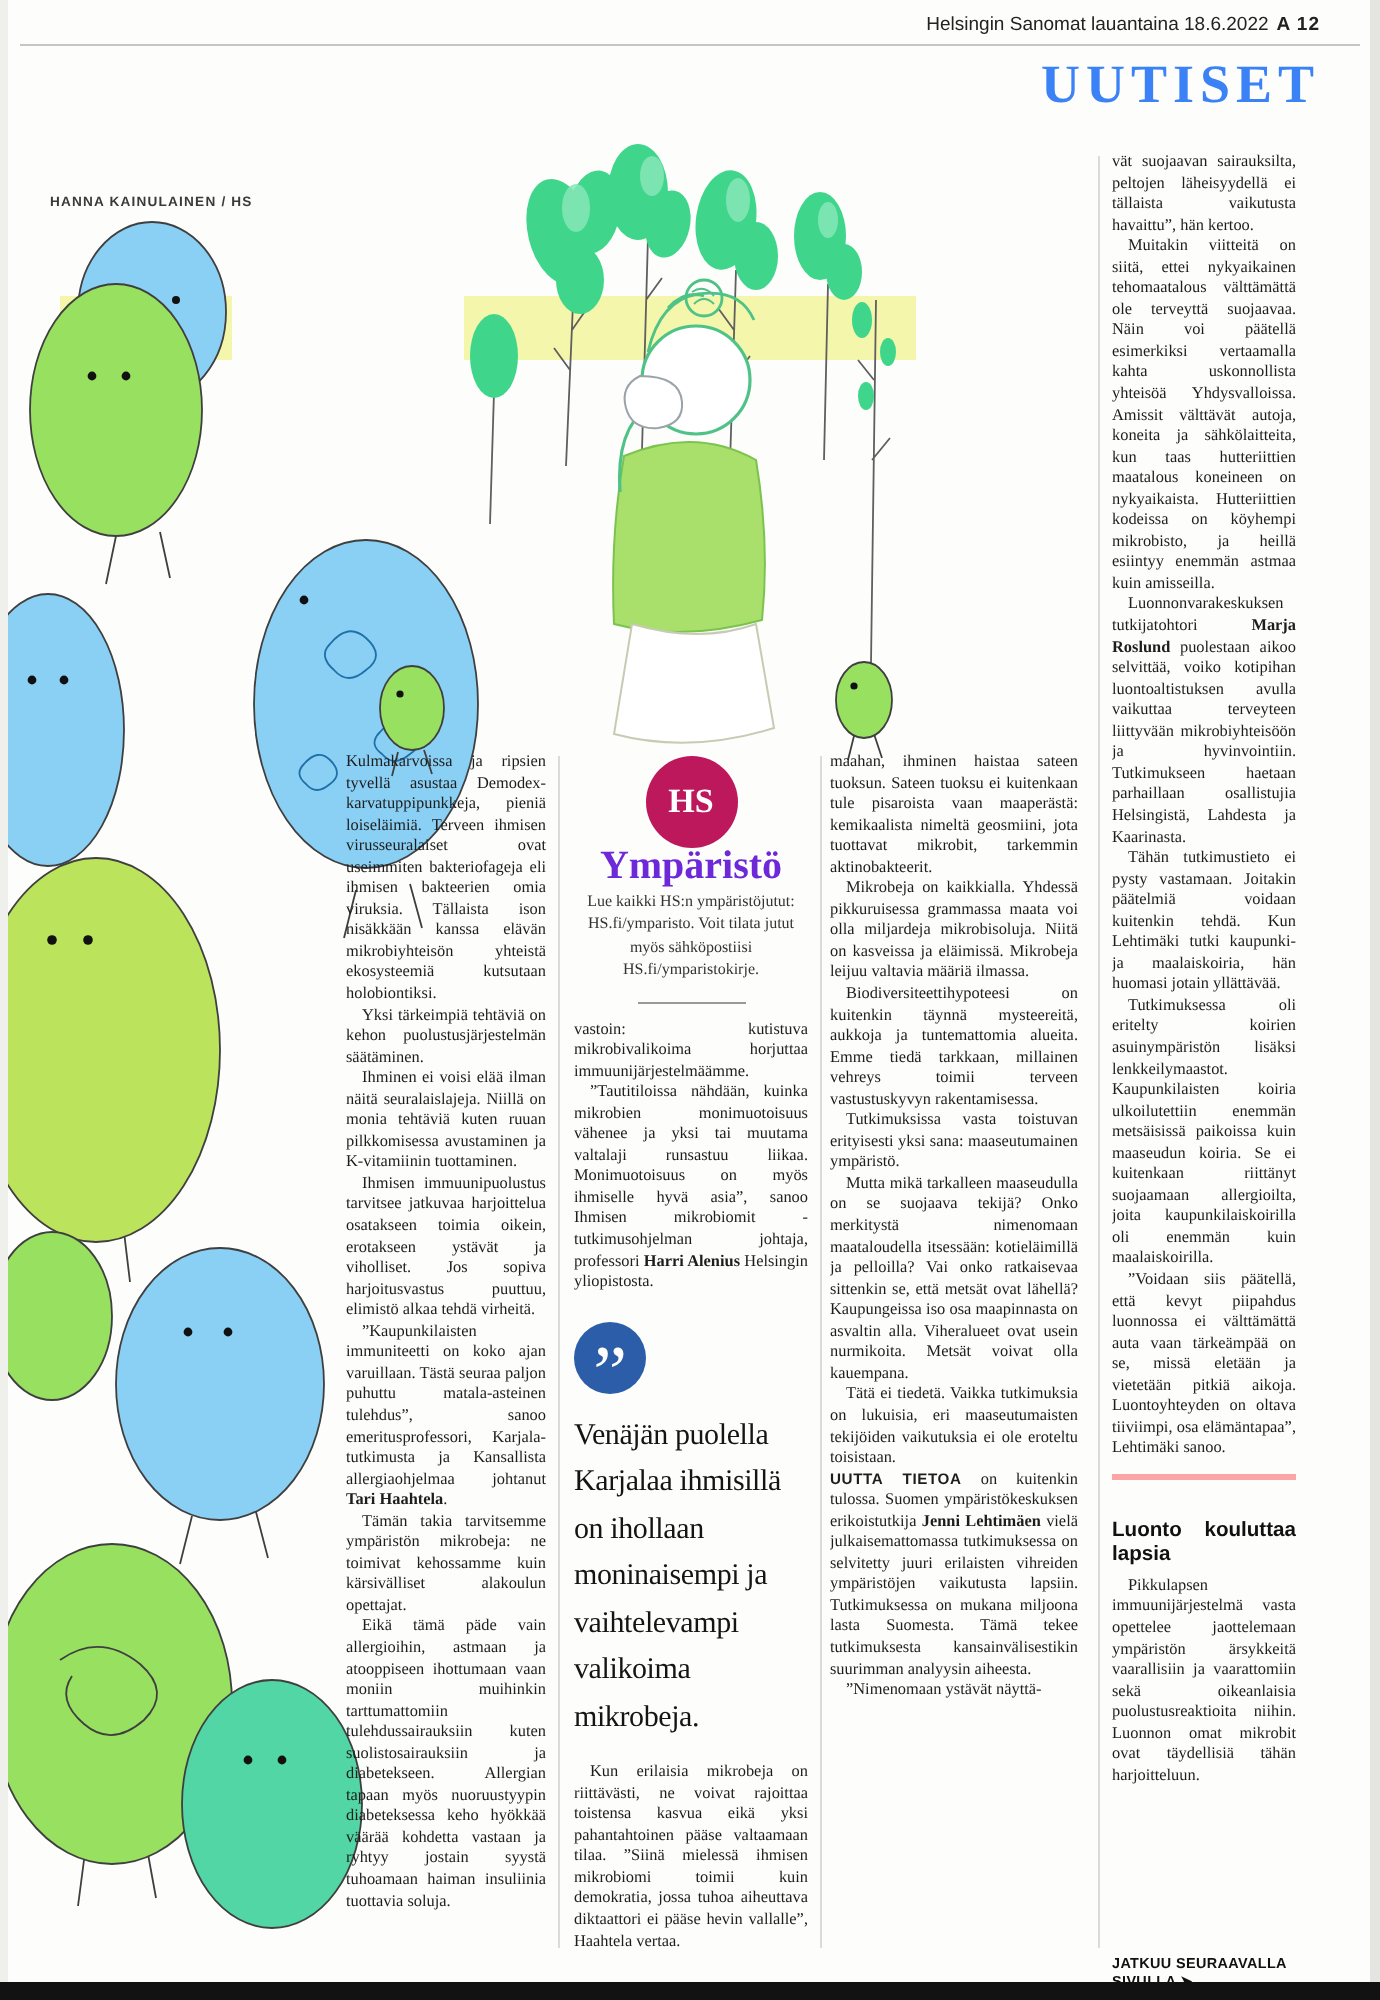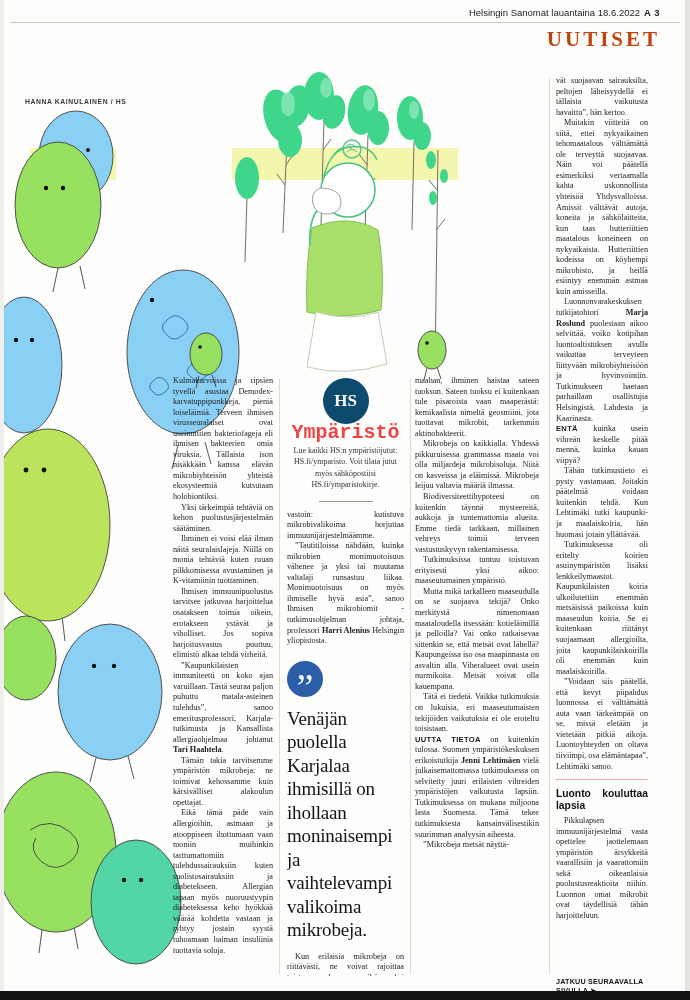--- a/index.html
+++ b/index.html
@@ -8,50 +8,50 @@
   
   .edge-right{position:absolute;right:0;top:0;width:5px;height:1000px;background:#e4e4e0;}
   .edge-left{position:absolute;left:0;top:0;width:4px;height:1000px;background:#efefec;}
   .bottom-bar{position:absolute;left:0;bottom:0;width:690px;height:9px;background:#121212;}
   
   .dateline{position:absolute;top:7px;right:30px;font-family:"Liberation Sans",sans-serif;
             font-size:9.5px;color:#222;}
   .dateline b{margin-left:4px;letter-spacing:.5px;}
   .head-rule{position:absolute;top:22px;left:10px;right:10px;height:1px;background:#c6c6c1;}
   .section-title{position:absolute;top:27px;right:30px;font-family:"Liberation Serif",serif;
-            font-weight:700;font-size:21px;letter-spacing:3px;color:#c2410c;}
+            font-weight:700;font-size:27px;letter-spacing:3px;color:#3b82f6;}
   .byline{position:absolute;top:98px;left:25px;font-family:"Liberation Sans",sans-serif;
             font-size:6.8px;font-weight:700;letter-spacing:.6px;color:#3a3a3a;}
   
   .vrule{position:absolute;width:1px;background:#dcdcd6;}
   
   .col{position:absolute;overflow:hidden;text-align:justify;font-size:8.2px;line-height:10.55px;
        color:#1d1d1d;}
   .col p{margin:0;}
   .col p.ind{text-indent:8px;}
-  .col h3{margin:7px 0 4px 0;padding-top:8px;border-top:1px solid #fca5a5;
+  .col h3{margin:7px 0 4px 0;padding-top:20px;border-top:3px solid #fca5a5;
        font-family:"Liberation Sans",sans-serif;font-size:10.3px;line-height:12px;color:#111;}
   .lead{font-family:"Liberation Sans",sans-serif;font-weight:700;font-size:7.6px;
        letter-spacing:.3px;}
   
   .badge{text-align:center;padding-top:6px;}
   .badge-circle{width:46px;height:46px;border-radius:50%;margin:0 auto;
        display:flex;align-items:center;justify-content:center;
        font-family:"Liberation Serif",serif;font-weight:700;font-size:17px;color:#fff;}
   .badge-title{font-family:"Liberation Serif",serif;font-weight:700;font-size:20px;
        margin-top:4px;}
   .badge-text{font-size:8px;line-height:11.5px;color:#333;margin-top:6px;text-align:center;}
   .badge-rule{width:54px;height:1px;background:#9a9a94;margin:10px auto 8px auto;border:0;}
   
   .pullquote{margin:14px 0 10px 0;text-align:left;}
   .pq-circle{width:36px;height:36px;border-radius:50%;display:flex;align-items:center;
        justify-content:center;overflow:hidden;}
   .pq-glyph{color:#fff;font-family:"Liberation Serif",serif;font-size:38px;line-height:10px;
        margin-top:16px;}
-  .pq-text{margin-top:10px;font-size:19px;line-height:23.5px;color:#141414;
+  .pq-text{margin-top:10px;font-size:15px;line-height:23.5px;color:#141414;
        letter-spacing:-.2px;}
   
   .continuation{position:absolute;left:556px;top:977px;width:100px;
        font-family:"Liberation Sans",sans-serif;font-weight:700;font-size:7.2px;
        letter-spacing:.2px;color:#111;}
   .illustration{position:absolute;left:0;top:70px;pointer-events:none;}
 </style>
 </head>
 <body>
 
@@ -151,21 +151,21 @@
       <circle cx="348" cy="190" r="27" fill="#ffffff" stroke="#4fc287" stroke-width="1.6"></circle>
       <path d="M324,176 q6,-26 25,-29 q21,-3 28,13 M334,154 q8,-9 18,-6" fill="none" stroke="#4fc287" stroke-width="1.4"></path>
       <circle cx="352" cy="149" r="9" fill="none" stroke="#4fc287" stroke-width="1.4"></circle>
       <path d="M346,146 q6,-4 11,2 M347,152 q5,-5 10,0" fill="none" stroke="#4fc287" stroke-width="1"></path>
       <path d="M310,246 q-2,-32 14,-42" fill="none" stroke="#4fc287" stroke-width="1.6"></path>
       <path d="M320,188 q-10,5 -7,16 q3,11 16,10 q13,-2 12,-13 q-1,-13 -21,-13 z" fill="#ffffff" stroke="#9aa4a8" stroke-width="1"></path>
     </g>
   </svg>
 
   <div class="dateline">
-    <span>Helsingin Sanomat lauantaina 18.6.2022</span><b>A 3</b>
+    <span>Helsingin Sanomat lauantaina 18.6.2022</span><b>A 12</b>
   </div>
   <div class="head-rule"></div>
   <div class="section-title">UUTISET</div>
   <div class="byline">HANNA KAINULAINEN / HS</div>
 
   <div class="vrule" style="left:279px;top:378px;height:596px;"></div>
   <div class="vrule" style="left:410px;top:378px;height:596px;"></div>
   <div class="vrule" style="left:549px;top:78px;height:896px;"></div>
 
   <div class="col" style="left:173px;top:376px;width:100px;height:600px;">
@@ -173,22 +173,22 @@
       <p class="ind">Yksi tärkeimpiä tehtäviä on kehon puolustusjärjestelmän säätäminen.</p>
       <p class="ind">Ihminen ei voisi elää ilman näitä seuralaislajeja. Niillä on monia tehtäviä kuten ruuan pilkkomisessa avustaminen ja K-vitamiinin tuottaminen.</p>
       <p class="ind">Ihmisen immuunipuolustus tarvitsee jatkuvaa harjoittelua osatakseen toimia oikein, erotakseen ystävät ja viholliset. Jos sopiva harjoitusvastus puuttuu, elimistö alkaa tehdä virheitä.</p>
       <p class="ind">”Kaupunkilaisten immuniteetti on koko ajan varuillaan. Tästä seuraa paljon puhuttu matala-asteinen tulehdus”, sanoo emeritusprofessori, Karjala-tutkimusta ja Kansallista allergiaohjelmaa johtanut <b>Tari Haahtela</b>.</p>
       <p class="ind">Tämän takia tarvitsemme ympäristön mikrobeja: ne toimivat kehossamme kuin kärsivälliset alakoulun opettajat.</p>
       <p class="ind">Eikä tämä päde vain allergioihin, astmaan ja atooppiseen ihottumaan vaan moniin muihinkin tarttumattomiin tulehdussairauksiin kuten suolistosairauksiin ja diabetekseen. Allergian tapaan myös nuoruustyypin diabeteksessa keho hyökkää väärää kohdetta vastaan ja ryhtyy jostain syystä tuhoamaan haiman insuliinia tuottavia soluja.</p>
     </div>
 
   <div class="col" style="left:287px;top:372px;width:117px;height:604px;">
     <div class="badge">
-      <div class="badge-circle" style="background:#0c4a6e;">HS</div>
-      <div class="badge-title" style="color:#ef4444;font-family:Liberation Mono, monospace;">Ympäristö</div>
+      <div class="badge-circle" style="background:#be185d;">HS</div>
+      <div class="badge-title" style="color:#6d28d9;">Ympäristö</div>
       <div class="badge-text">Lue kaikki HS:n ympäristöjutut: HS.fi/ymparisto. Voit tilata jutut myös sähköpostiisi HS.fi/ymparistokirje.</div>
       <hr class="badge-rule">
     </div>
     <div>
         <p>vastoin: kutistuva mikrobivalikoima horjuttaa immuunijärjestelmäämme.</p>
         <p class="ind">”Tautitiloissa nähdään, kuinka mikrobien monimuotoisuus vähenee ja yksi tai muutama valtalaji runsastuu liikaa. Monimuotoisuus on myös ihmiselle hyvä asia”, sanoo Ihmisen mikrobiomit -tutkimusohjelman johtaja, professori <b>Harri Alenius</b> Helsingin yliopistosta.</p>
       </div>
     <div class="pullquote">
       <div class="pq-circle" style="background:#2b5da8;">
         <span class="pq-glyph">”</span>
@@ -197,32 +197,31 @@
     </div>
     <div>
         <p class="ind">Kun erilaisia mikrobeja on riittävästi, ne voivat rajoittaa toistensa kasvua eikä yksi pahantahtoinen pääse valtaamaan tilaa. ”Siinä mielessä ihmisen mikrobiomi toimii kuin demokratia, jossa tuhoa aiheuttava diktaattori ei pääse hevin vallalle”, Haahtela vertaa.</p>
       </div>
   </div>
 
   <div class="col" style="left:415px;top:376px;width:124px;height:600px;">
       <p>maahan, ihminen haistaa sateen tuoksun. Sateen tuoksu ei kuitenkaan tule pisaroista vaan maaperästä: kemikaalista nimeltä geosmiini, jota tuottavat mikrobit, tarkemmin aktinobakteerit.</p>
       <p class="ind">Mikrobeja on kaikkialla. Yhdessä pikkuruisessa grammassa maata voi olla miljardeja mikrobisoluja. Niitä on kasveissa ja eläimissä. Mikrobeja leijuu valtavia määriä ilmassa.</p>
       <p class="ind">Biodiversiteettihypoteesi on kuitenkin täynnä mysteereitä, aukkoja ja tuntemattomia alueita. Emme tiedä tarkkaan, millainen vehreys toimii terveen vastustuskyvyn rakentamisessa.</p>
-      <p class="ind">Tutkimuksissa tuntuu toistuvan erityisesti yksi aikoo: maaseutumainen ympäristö.</p>
+      <p class="ind">Tutkimuksissa vasta toistuvan erityisesti yksi sana: maaseutumainen ympäristö.</p>
       <p class="ind">Mutta mikä tarkalleen maaseudulla on se suojaava tekijä? Onko merkitystä nimenomaan maataloudella itsessään: kotieläimillä ja pelloilla? Vai onko ratkaisevaa sittenkin se, että metsät ovat lähellä? Kaupungeissa iso osa maapinnasta on asvaltin alla. Viheralueet ovat usein nurmikoita. Metsät voivat olla kauempana.</p>
       <p class="ind">Tätä ei tiedetä. Vaikka tutkimuksia on lukuisia, eri maaseutumaisten tekijöiden vaikutuksia ei ole eroteltu toisistaan.</p>
       <p><span class="lead">UUTTA TIETOA </span><span>on kuitenkin tulossa. Suomen ympäristökeskuksen erikoistutkija <b>Jenni Lehtimäen</b> vielä julkaisemattomassa tutkimuksessa on selvitetty juuri erilaisten vihreiden ympäristöjen vaikutusta lapsiin. Tutkimuksessa on mukana miljoona lasta Suomesta. Tämä tekee tutkimuksesta kansainvälisestikin suurimman analyysin aiheesta.</span></p>
-      <p class="ind">”Mikrobeja metsät näyttä-</p>
+      <p class="ind">”Nimenomaan ystävät näyttä-</p>
     </div>
 
   <div class="col" style="left:556px;top:76px;width:92px;height:896px;">
       <p>vät suojaavan sairauksilta, peltojen läheisyydellä ei tällaista vaikutusta havaittu”, hän kertoo.</p>
       <p class="ind">Muitakin viitteitä on siitä, ettei nykyaikainen tehomaatalous välttämättä ole terveyttä suojaavaa. Näin voi päätellä esimerkiksi vertaamalla kahta uskonnollista yhteisöä Yhdysvalloissa. Amissit välttävät autoja, koneita ja sähkölaitteita, kun taas hutteriittien maatalous koneineen on nykyaikaista. Hutteriittien kodeissa on köyhempi mikrobisto, ja heillä esiintyy enemmän astmaa kuin amisseilla.</p>
       <p class="ind">Luonnonvarakeskuksen tutkijatohtori <b>Marja Roslund</b> puolestaan aikoo selvittää, voiko kotipihan luontoaltistuksen avulla vaikuttaa terveyteen liittyvään mikrobiyhteisöön ja hyvinvointiin. Tutkimukseen haetaan parhaillaan osallistujia Helsingistä, Lahdesta ja Kaarinasta.</p>
-      <p><span class="lead">ENTÄ </span><span>kuinka usein vihreän keskelle pitää mennä, kuinka kauan viipyä?</span></p>
       <p class="ind">Tähän tutkimustieto ei pysty vastamaan. Joitakin päätelmiä voidaan kuitenkin tehdä. Kun Lehtimäki tutki kaupunki- ja maalaiskoiria, hän huomasi jotain yllättävää.</p>
       <p class="ind">Tutkimuksessa oli eritelty koirien asuinympäristön lisäksi lenkkeilymaastot. Kaupunkilaisten koiria ulkoilutettiin enemmän metsäisissä paikoissa kuin maaseudun koiria. Se ei kuitenkaan riittänyt suojaamaan allergioilta, joita kaupunkilaiskoirilla oli enemmän kuin maalaiskoirilla.</p>
       <p class="ind">”Voidaan siis päätellä, että kevyt piipahdus luonnossa ei välttämättä auta vaan tärkeämpää on se, missä eletään ja vietetään pitkiä aikoja. Luontoyhteyden on oltava tiiviimpi, osa elämäntapaa”, Lehtimäki sanoo.</p>
       <h3>Luonto kouluttaa lapsia</h3>
       <p class="ind">Pikkulapsen immuunijärjestelmä vasta opettelee jaottelemaan ympäristön ärsykkeitä vaarallisiin ja vaarattomiin sekä oikeanlaisia puolustusreaktioita niihin. Luonnon omat mikrobit ovat täydellisiä tähän harjoitteluun.</p>
     </div>
 
   <div class="continuation">
     <span>JATKUU SEURAAVALLA SIVULLA</span>
     <span>➤</span>

